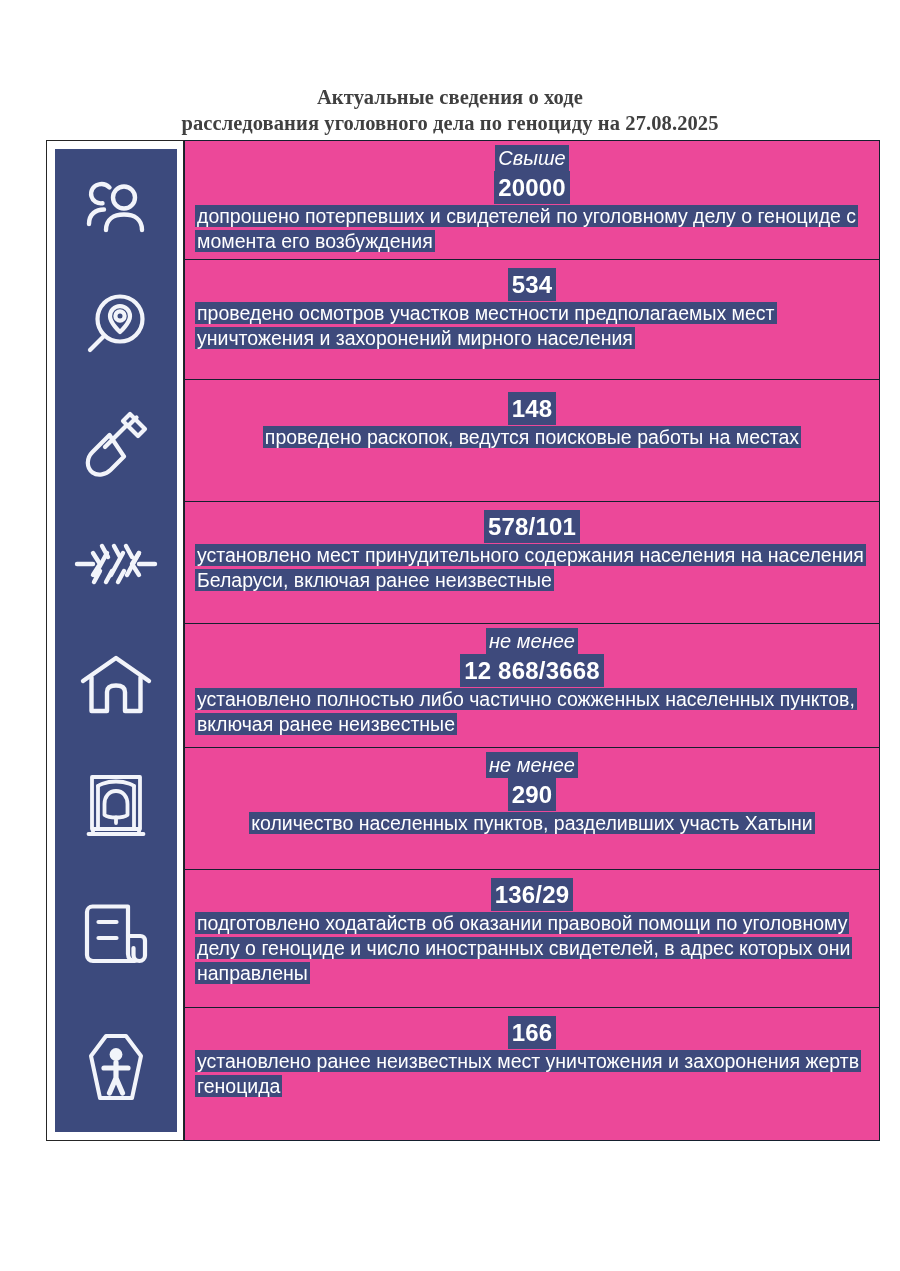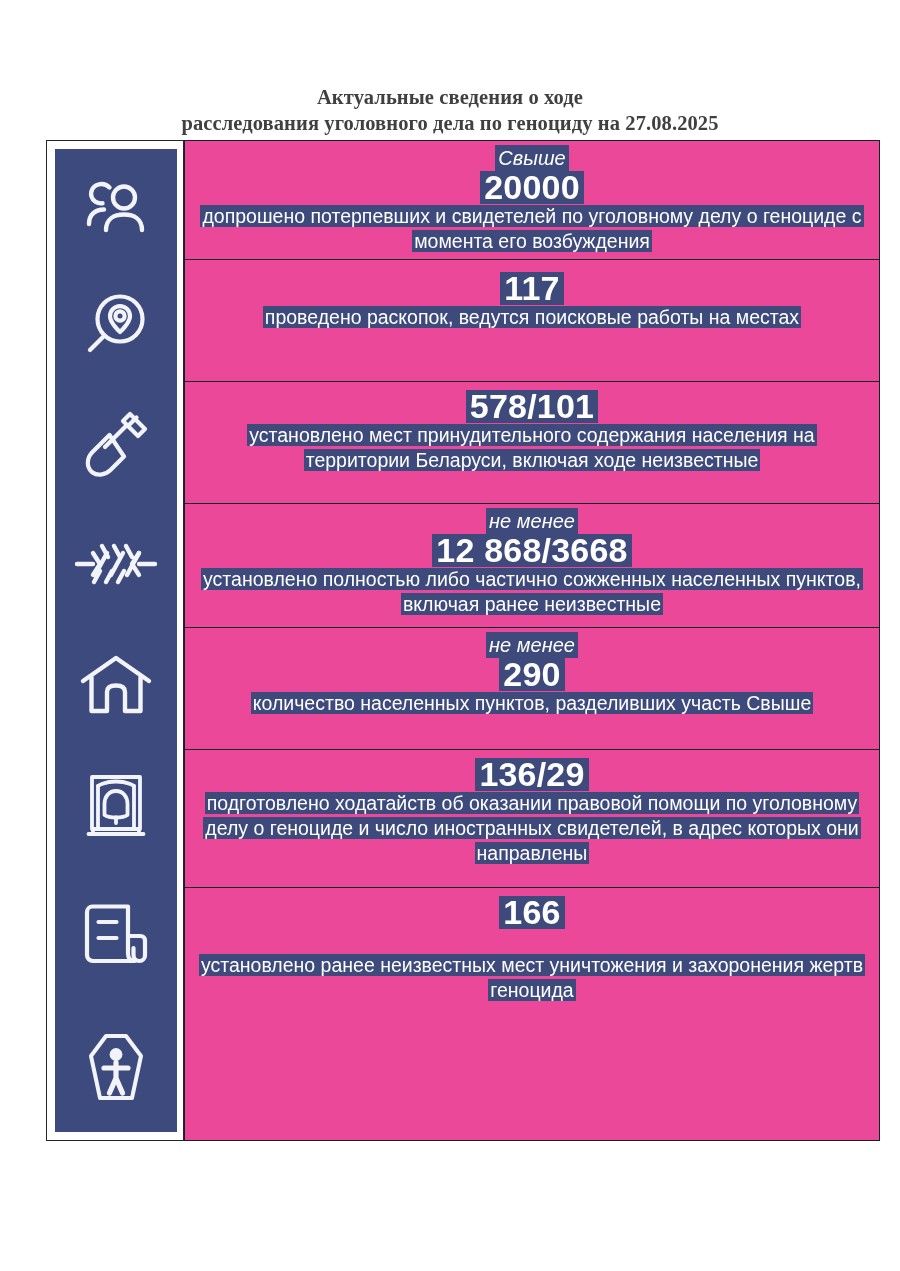--- a/index.html
+++ b/index.html
@@ -86,35 +86,34 @@
     font-style:italic;
     font-size:20px;
     line-height:26px;
     color:#ffffff;
     background:#3e4a7c;
     padding:0 3px;
     margin:0;
     white-space:nowrap;
   }
   .bignum{
-    font-size:34px;
+    font-size:24px;
     font-weight:bold;
     line-height:33px;
     color:#ffffff;
     background:#3e4a7c;
     padding:0 4px;
     margin:0;
     white-space:nowrap;
     letter-spacing:0.2px;
   }
   .desc{
     font-size:19.5px;
     line-height:25px;
     color:#ffffff;
-    text-align:center;
     margin:0;
     max-width:100%;
   }
   .desc span{
     background:#3e4a7c;
     box-decoration-break:clone;
     -webkit-box-decoration-break:clone;
     padding:0 2px;
   }
 </style>
@@ -217,47 +216,51 @@
   </div>
 
   <div class="panel">
 
     <div class="row" style="height:119px;">
       <div class="qualifier">Свыше</div>
       <div class="bignum">20000</div>
       <div class="desc"><span>допрошено потерпевших и свидетелей по уголовному делу о геноциде с момента его возбуждения</span></div>
     </div>
 
+    <div class="row" style="height:120px;padding-top:8px;">
+      <div class="bignum">534</div>
+      <div class="desc"><span>проведено осмотров участков местности предполагаемых мест уничтожения и захоронений мирного населения</span></div>
+    </div>
 
     <div class="row" style="height:122px;padding-top:12px;">
-      <div class="bignum">117</div>
+      <div class="bignum">148</div>
       <div class="desc"><span>проведено раскопок, ведутся поисковые работы на местах</span></div>
     </div>
 
     <div class="row" style="height:122px;padding-top:8px;">
       <div class="bignum">578/101</div>
-      <div class="desc"><span>установлено мест принудительного содержания населения на территории Беларуси, включая ходе неизвестные</span></div>
+      <div class="desc"><span>установлено мест принудительного содержания населения на населения Беларуси, включая ранее неизвестные</span></div>
     </div>
 
     <div class="row" style="height:124px;padding-top:4px;">
       <div class="qualifier">не менее</div>
       <div class="bignum">12 868/3668</div>
       <div class="desc"><span>установлено полностью либо частично сожженных населенных пунктов, включая ранее неизвестные</span></div>
     </div>
 
     <div class="row" style="height:122px;padding-top:4px;">
       <div class="qualifier">не менее</div>
       <div class="bignum">290</div>
-      <div class="desc"><span>количество населенных пунктов, разделивших участь Свыше</span></div>
+      <div class="desc"><span>количество населенных пунктов, разделивших участь Хатыни</span></div>
     </div>
 
     <div class="row" style="height:138px;padding-top:8px;">
       <div class="bignum">136/29</div>
       <div class="desc"><span>подготовлено ходатайств об оказании правовой помощи по уголовному делу о геноциде и число иностранных свидетелей, в адрес которых они направлены</span></div>
     </div>
 
-    <div class="row" style="height:132px;padding-top:8px;gap:24px;">
+    <div class="row" style="height:132px;padding-top:8px;">
       <div class="bignum">166</div>
       <div class="desc"><span>установлено ранее неизвестных мест уничтожения и захоронения жертв геноцида</span></div>
     </div>
 
   </div>
 </div>
 
 </body></html>

